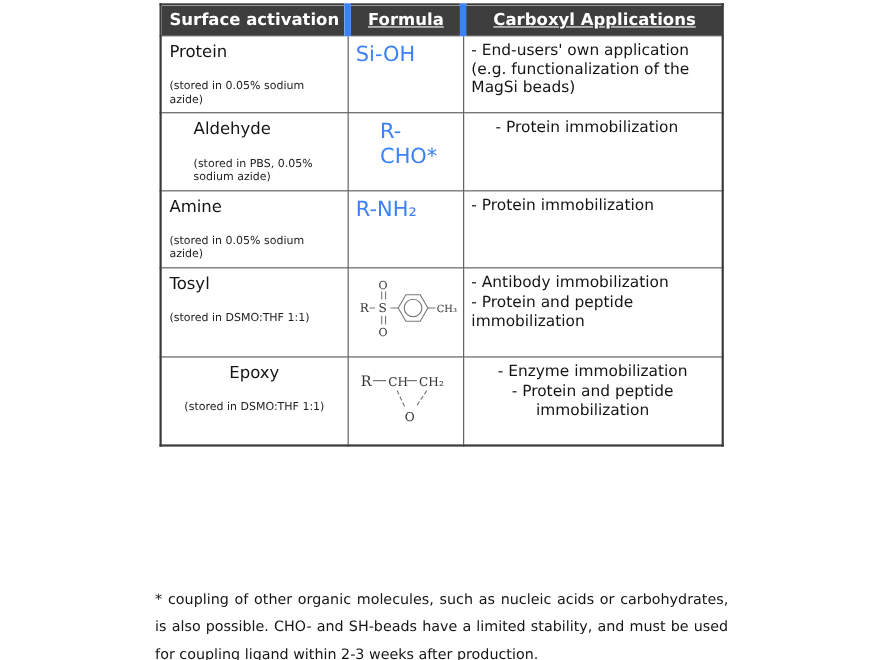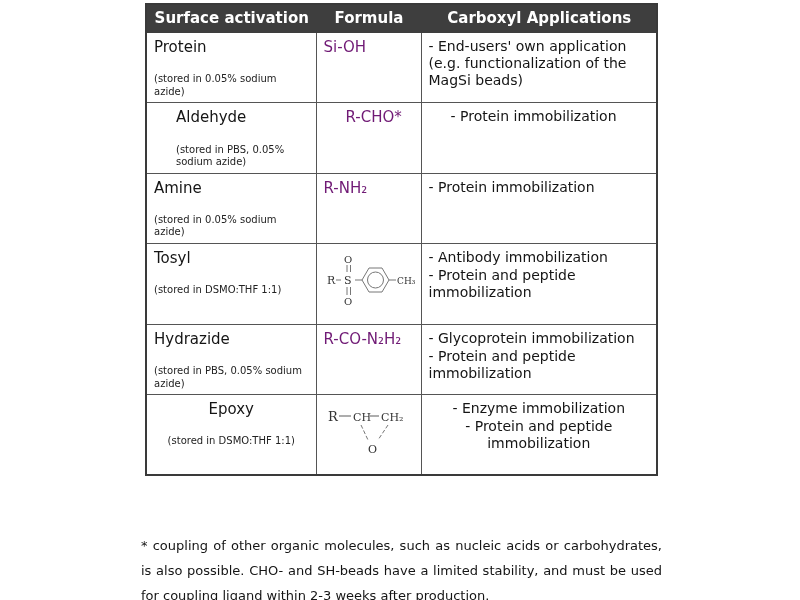--- a/index.html
+++ b/index.html
@@ -27,41 +27,41 @@
     color: #ffffff;
     font-size: 15px;
     font-weight: bold;
     text-align: center;
     padding: 4px 6px 5px 7px;
     border: 1px solid #3e3e3e;
     white-space: nowrap;
     overflow: hidden;
     height: 18px;
   }
-  th + th { border-left: 1px solid #3b82f6; }
+  th + th { border-left: 6px solid #3b82f6; text-decoration: underline; }
 
   td {
     border: 1px solid #555555;
     vertical-align: top;
     padding: 5px 7px 4px 7px;
     font-size: 14px;
     line-height: 1.22;
   }
   tr.r1 td { height: 59px; }
   tr.r2 td { height: 62px; }
   tr.r3 td { height: 56px; padding-left: 29px; }
   tr.r4 td { height: 52px; }
   tr.r5 td { height: 57px; }
   tr.r6 td { height: 71px; }
   tr.r7 td { height: 60px; }
   tr.r8 td { height: 70px; text-align: center; }
 
   .surface-name { font-size: 15px; color: #151515; }
   .storage-note { font-size: 10px; line-height: 1.25; color: #222222; margin-top: 17px; }
-  .formula-text { font-size: 15px; color: #701a75; }
+  .formula-text { font-size: 19px; color: #3b82f6; }
   .app-line { margin-bottom: 1px; }
 
   svg.structure { display: block; margin-top: 2px; }
   svg.structure text { fill: #333333; font-family: "DejaVu Serif", "Liberation Serif", serif; }
   svg.structure line, svg.structure polygon, svg.structure circle { stroke: #777777; fill: none; }
 
   .footnote {
     position: absolute;
     left: 141px; top: 533px;
     width: 521px;
@@ -161,37 +161,20 @@
           <line x1="65" y1="29" x2="72" y2="29" stroke-width="1"></line>
           <text x="73" y="33" font-size="9">CH₃</text>
         </svg>
 
       </td>
       <td>
             <div class="app-line">- Antibody immobilization</div>
             <div class="app-line">- Protein and peptide immobilization</div>
           </td>
     </tr>
-        <tr class="r7">
-      <td>
-        <div class="surface-name">Hydrazide</div>
-        <div class="storage-note">(stored in PBS, 0.05% sodium azide)</div>
-      </td>
-      <td>
-        <span class="formula-text">R-CO-N₂H₂</span>
-
-        
-
-        
-      </td>
-      <td>
-            <div class="app-line">- Glycoprotein immobilization</div>
-            <div class="app-line">- Protein and peptide immobilization</div>
-          </td>
-    </tr>
         <tr class="r8">
       <td>
         <div class="surface-name">Epoxy</div>
         <div class="storage-note">(stored in DSMO:THF 1:1)</div>
       </td>
       <td>
 
         <svg class="structure" width="93" height="56" viewBox="0 0 93 56">
           <text x="4" y="19" font-size="13">R</text>
           <line x1="15" y1="14" x2="27" y2="14" stroke-width="1.2"></line>

